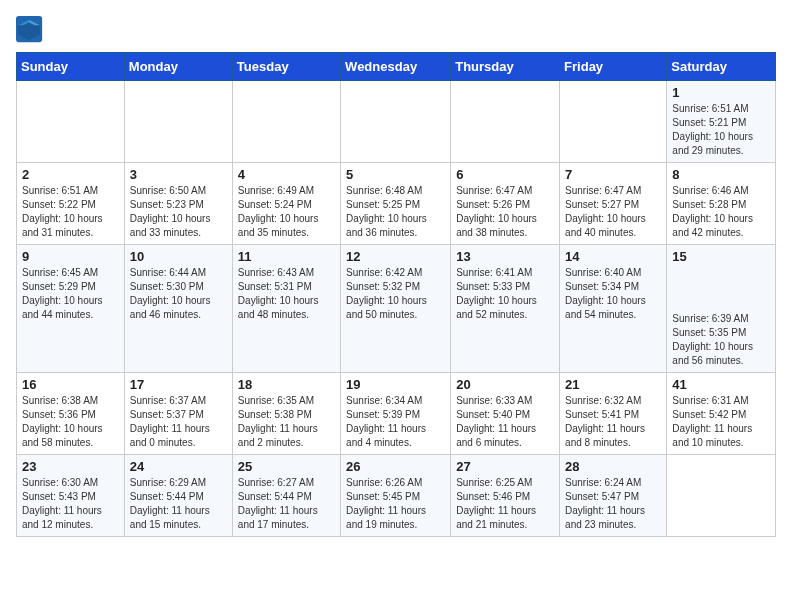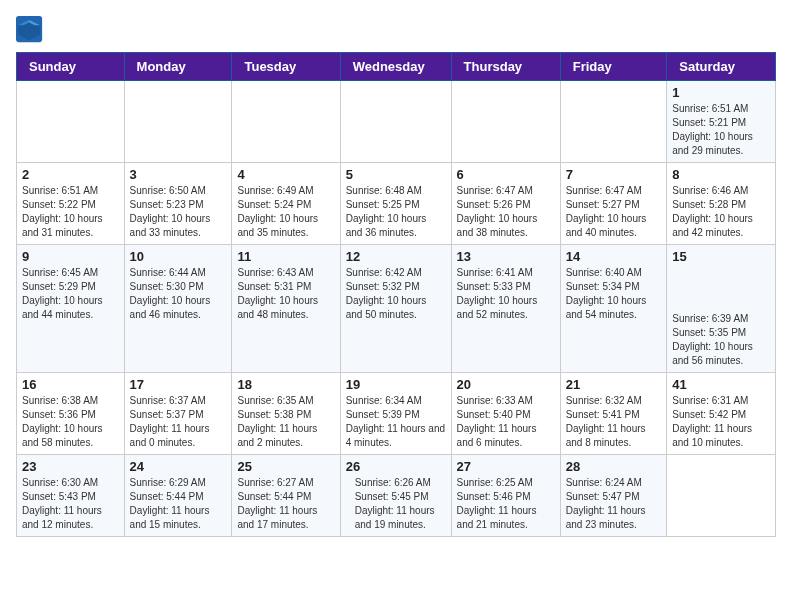--- a/index.html
+++ b/index.html
@@ -42,25 +42,25 @@
     }
     .location {
       font-size: 16px;
       color: #444;
     }
     table {
       width: 100%;
       border-collapse: collapse;
     }
     thead th {
-      background: #4c1d95;
+      background: #1d4ed8;
       color: #fff;
       font-size: 13px;
       font-weight: bold;
-      padding: 6px 12px;
+      padding: 6px 4px;
       text-align: left;
       border: 1px solid #1a5a9a;
     }
     tbody td {
       vertical-align: top;
       border: 1px solid #ccc;
       padding: 4px 5px;
       font-size: 10.5px;
       color: #222;
       width: 113px;
@@ -282,21 +282,21 @@
 Daylight: 11 hours and 15 minutes.</div>
         </td>
         <td>
           <span class="day-num">25</span>
           <div class="day-info" style="white-space: pre-line;">Sunrise: 6:27 AM
 Sunset: 5:44 PM
 Daylight: 11 hours and 17 minutes.</div>
         </td>
         <td>
           <span class="day-num">26</span>
-          <div class="day-info" style="white-space: pre-line; margin-left: 9px;">Sunrise: 6:26 AM
+          <div class="day-info" style="white-space: pre-line;">Sunrise: 6:26 AM
 Sunset: 5:45 PM
 Daylight: 11 hours and 19 minutes.</div>
         </td>
         <td>
           <span class="day-num">27</span>
           <div class="day-info" style="white-space: pre-line;">Sunrise: 6:25 AM
 Sunset: 5:46 PM
 Daylight: 11 hours and 21 minutes.</div>
         </td>
         <td>

